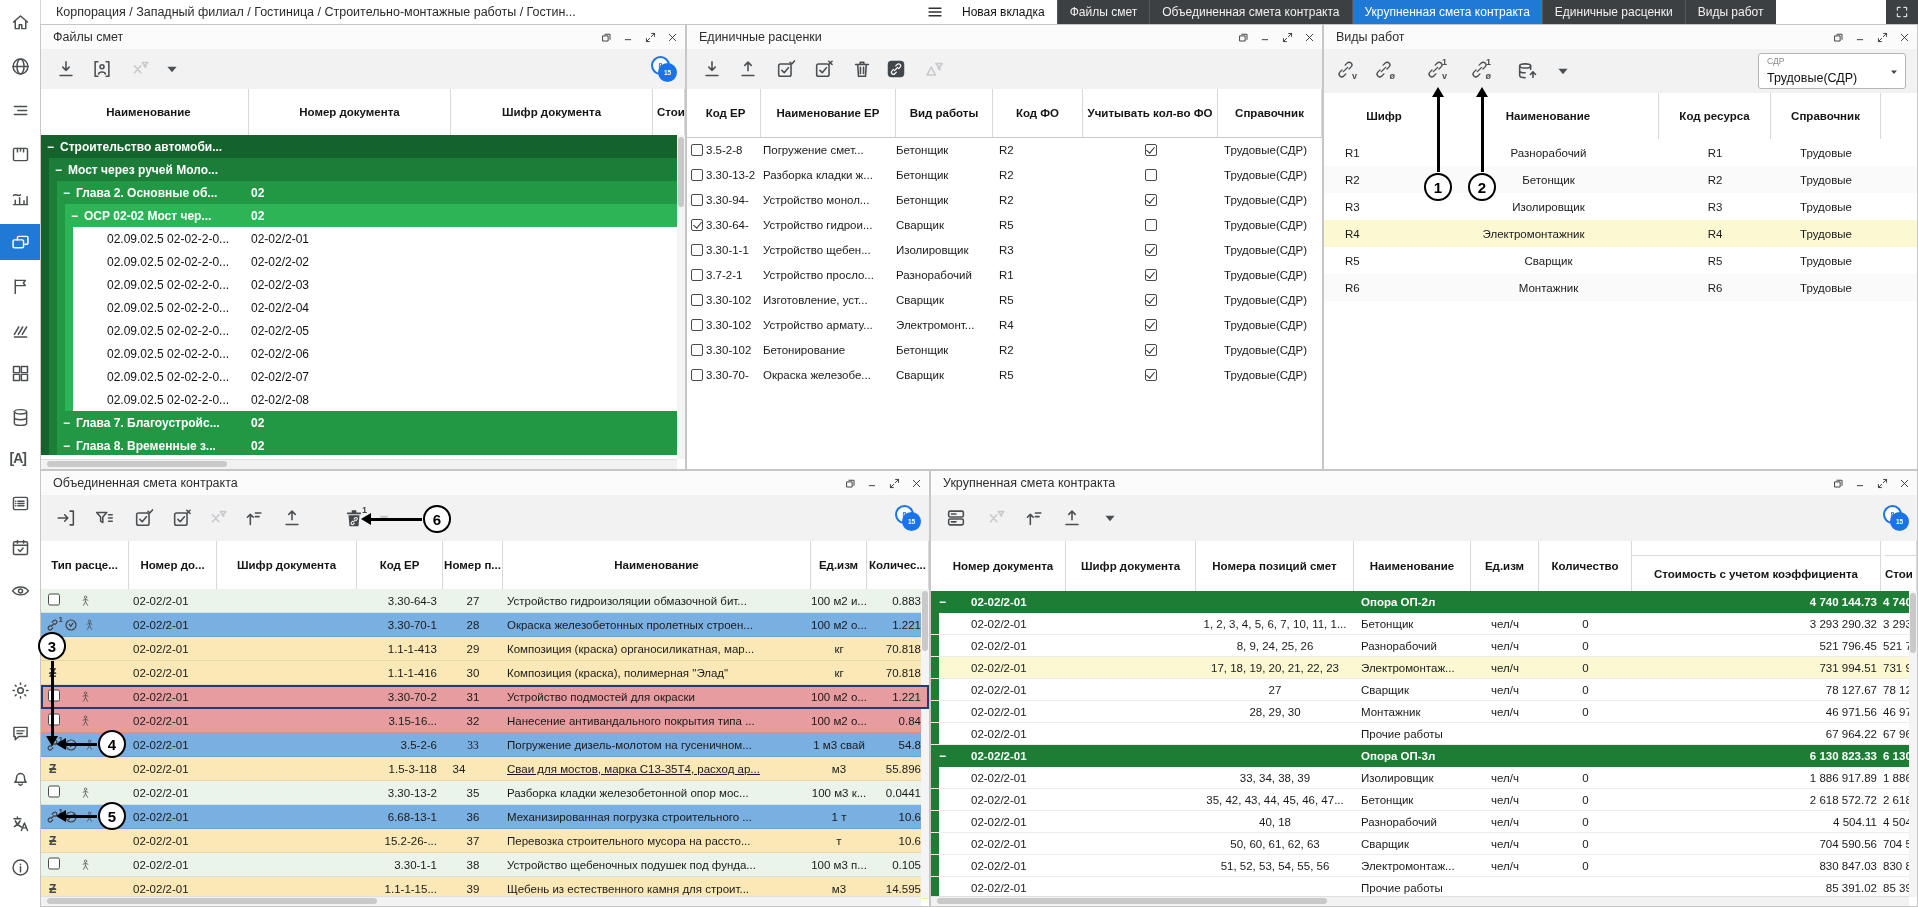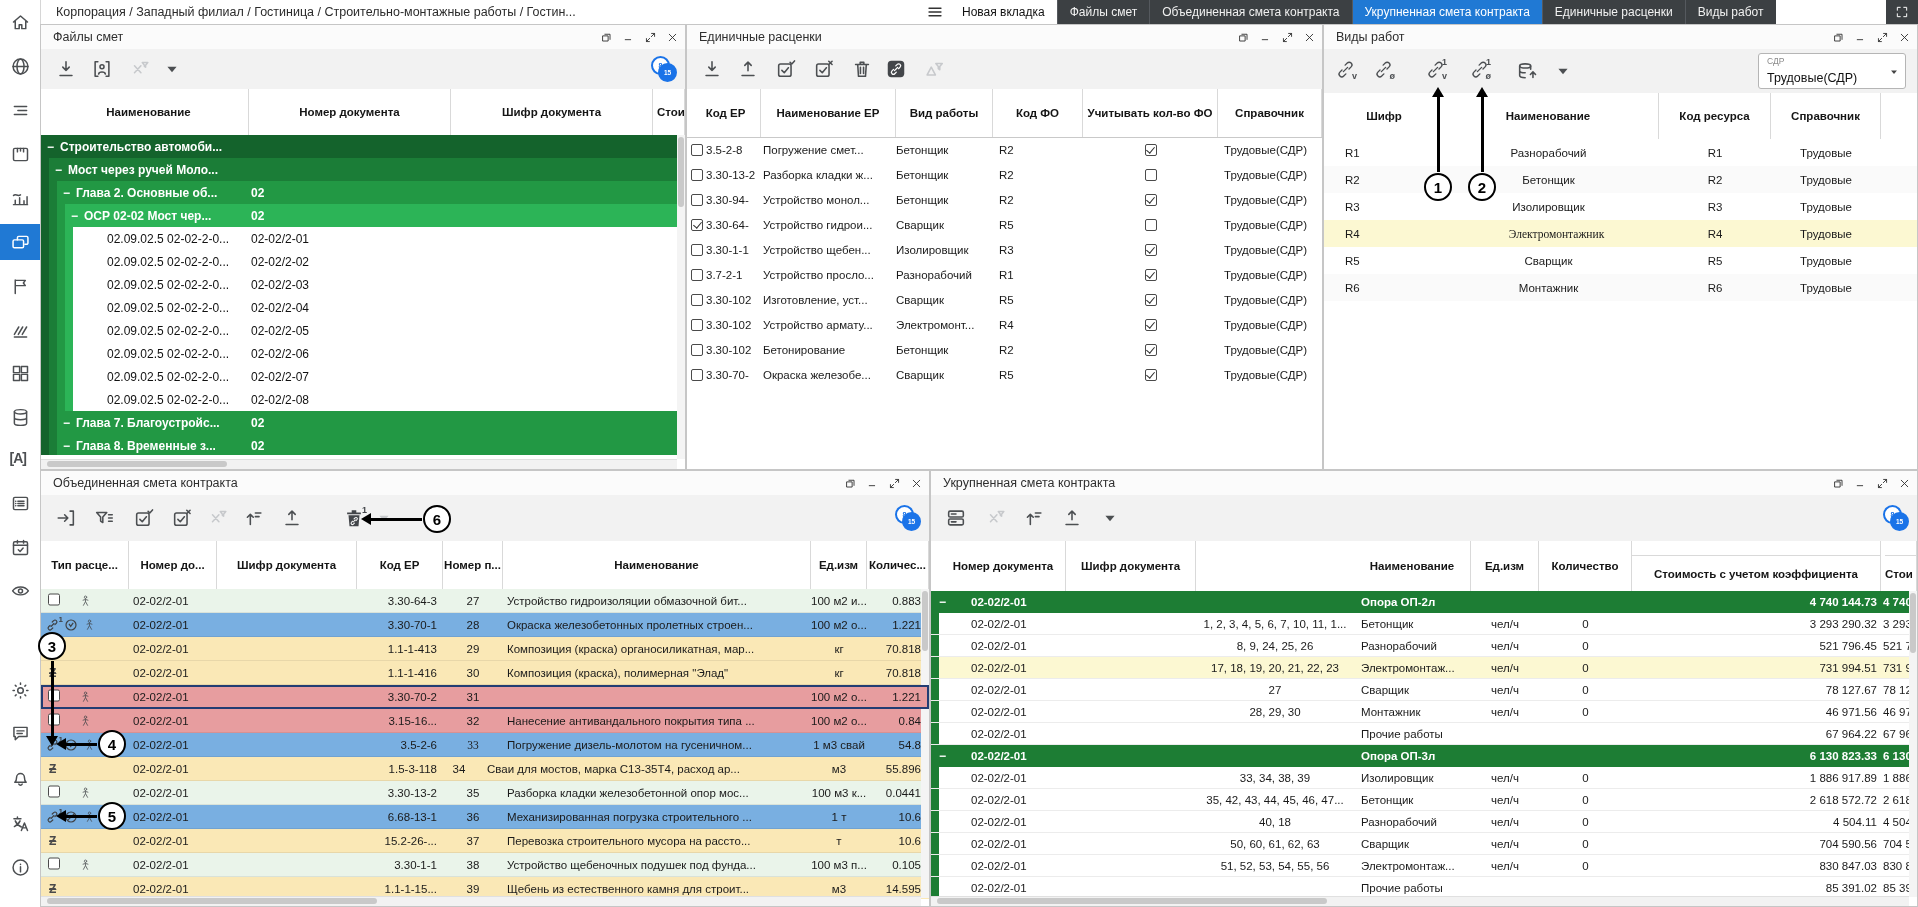--- a/index.html
+++ b/index.html
@@ -761,21 +761,21 @@
           <div class="cell c" style="left: 447px; width: 110px;">Трудовые</div>
         </div>
         <div class="trow" style="top: 54px; height: 27px; background: rgb(255, 255, 255);">
           <div class="cell" style="left: 21px; width: 90px;">R3</div>
           <div class="cell c" style="left: 114px; width: 221px;">Изолировщик</div>
           <div class="cell c" style="left: 335px; width: 112px;">R3</div>
           <div class="cell c" style="left: 447px; width: 110px;">Трудовые</div>
         </div>
         <div class="trow" style="top: 81px; height: 27px; background: rgb(252, 248, 210);">
           <div class="cell" style="left: 21px; width: 90px;">R4</div>
-          <div class="cell c" style="left: 122px; width: 221px; font-family: Liberation Serif, serif;">Электромонтажник</div>
+          <div class="cell c" style="left: 99px; width: 221px;">Электромонтажник</div>
           <div class="cell c" style="left: 335px; width: 112px;">R4</div>
           <div class="cell c" style="left: 447px; width: 110px;">Трудовые</div>
         </div>
         <div class="trow" style="top: 108px; height: 27px; background: rgb(255, 255, 255);">
           <div class="cell" style="left: 21px; width: 90px;">R5</div>
           <div class="cell c" style="left: 114px; width: 221px;">Сварщик</div>
           <div class="cell c" style="left: 335px; width: 112px;">R5</div>
           <div class="cell c" style="left: 447px; width: 110px;">Трудовые</div>
         </div>
         <div class="trow" style="top: 135px; height: 27px; background: rgb(250, 250, 250);">
@@ -946,20 +946,21 @@
           <div class="rico" style="left: 7px;"><span class="cb"></span></div>
           <div class="rico" style="left: 38px; opacity: 0.75;">
             <svg width="13" height="13" viewBox="0 0 24 24" fill="none" stroke="currentColor" stroke-width="1.8" stroke-linecap="round">
               <circle cx="12" cy="5" r="2.2"></circle>
               <path d="M12 7.5v5.5M12 13l-3.8 7M12 13l3.8 7M7.5 10.5 12 9.2l4.5 1.3"></path>
             </svg>
           </div>
           <div class="cell" style="left: 92px; width: 84px;">02-02/2-01</div>
           <div class="cell r" style="left: 316px; width: 80px; text-align: center;">3.30-70-2</div>
           <div class="cell c" style="left: 402px; width: 60px;">31</div>
+          <div class="cell" style="left: 466px; width: 304px;">Устройство подмостей для окраски</div>
           <div class="cell c" style="left: 768px; width: 60px;">100 м2 о...</div>
           <div class="cell r" style="left: 826px; width: 54px;">1.221</div>
         </div>
         <div class="trow" style="top: 120px; height: 24px; background: rgb(231, 157, 159); border-bottom: 1px solid rgba(0, 0, 0, 0.07); box-sizing: border-box;">
           <div class="rico" style="left: 7px;"><span class="cb"></span></div>
           <div class="rico" style="left: 38px; opacity: 0.75;">
             <svg width="13" height="13" viewBox="0 0 24 24" fill="none" stroke="currentColor" stroke-width="1.8" stroke-linecap="round">
               <circle cx="12" cy="5" r="2.2"></circle>
               <path d="M12 7.5v5.5M12 13l-3.8 7M12 13l3.8 7M7.5 10.5 12 9.2l4.5 1.3"></path>
             </svg>
@@ -995,21 +996,21 @@
           <div class="cell c" style="left: 402px; width: 60px; font-family: Liberation Serif, serif;">33</div>
           <div class="cell" style="left: 466px; width: 304px;">Погружение дизель-молотом на гусеничном...</div>
           <div class="cell c" style="left: 768px; width: 60px;">1 м3 свай</div>
           <div class="cell r" style="left: 826px; width: 54px;">54.8</div>
         </div>
         <div class="trow" style="top: 168px; height: 24px; background: rgb(250, 232, 182); border-bottom: 1px solid rgba(0, 0, 0, 0.07); box-sizing: border-box;">
           <div class="rico zglyph" style="left: 8px;">Ƶ</div>
           <div class="cell" style="left: 92px; width: 84px;">02-02/2-01</div>
           <div class="cell r" style="left: 316px; width: 80px;">1.5-3-118</div>
           <div class="cell c" style="left: 388px; width: 60px; text-align: right;">34</div>
-          <div class="cell" style="left: 446px; width: 304px;">Сваи для мостов, марка С13-35Т4, расход ар...</div>
+          <div class="cell" style="left: 466px; width: 304px; text-decoration: underline;">Сваи для мостов, марка С13-35Т4, расход ар...</div>
           <div class="cell c" style="left: 768px; width: 60px;">м3</div>
           <div class="cell r" style="left: 826px; width: 54px;">55.896</div>
         </div>
         <div class="trow" style="top: 192px; height: 24px; background: rgb(234, 244, 234); border-bottom: 1px solid rgba(0, 0, 0, 0.07); box-sizing: border-box;">
           <div class="rico" style="left: 7px;"><span class="cb"></span></div>
           <div class="rico" style="left: 38px; opacity: 0.75;">
             <svg width="13" height="13" viewBox="0 0 24 24" fill="none" stroke="currentColor" stroke-width="1.8" stroke-linecap="round">
               <circle cx="12" cy="5" r="2.2"></circle>
               <path d="M12 7.5v5.5M12 13l-3.8 7M12 13l3.8 7M7.5 10.5 12 9.2l4.5 1.3"></path>
             </svg>
@@ -1146,20 +1147,21 @@
           </svg>
         </span>
         <span class="lbadge" style="right: 8px; top: 50%; transform: translateY(-50%);">
           <span class="lb1">8</span>
           <span class="lb2">15</span>
         </span>
       </div>
     <div class="phead" style="top:70px;height:50px;">
         <div class="hcell c" style="left: 10px; width: 125px;">Номер документа</div>
         <div class="hcell c" style="left: 135px; width: 130px;">Шифр документа</div>
+        <div class="hcell c" style="left: 265px; width: 158px;">Номера позиций смет</div>
         <div class="hcell c" style="left: 423px; width: 117px;">Наименование</div>
         <div class="hcell c" style="left: 540px; width: 68px;">Ед.изм</div>
         <div class="hcell c" style="left: 608px; width: 93px;">Количество</div>
         <div class="hcell c" style="left: 701px; width: 249px; flex-direction: column; justify-content: flex-end; align-items: center;">
           <div style="width: 100%; height: 14px; border-bottom: 1px solid rgb(217, 217, 217); flex: 0 0 auto;"></div>
           <div style="flex: 1 1 0%; display: flex; align-items: center; white-space: nowrap; overflow: hidden;">Стоимость с учетом коэффициента</div>
         </div>
         <div class="hcell l" style="left: 950px; width: 36px; flex-direction: column; justify-content: flex-end; align-items: flex-start;">
           <div style="width: 100%; height: 14px; border-bottom: 1px solid rgb(217, 217, 217); flex: 0 0 auto;"></div>
           <div style="flex: 1 1 0%; display: flex; align-items: center; white-space: nowrap; overflow: hidden;">Стои</div>

